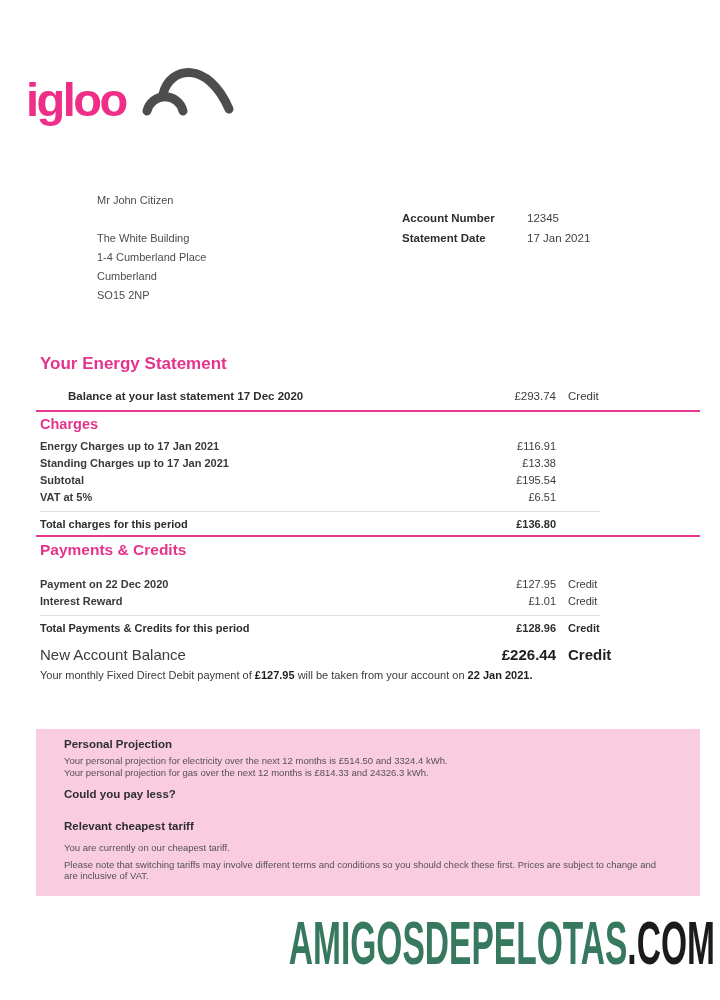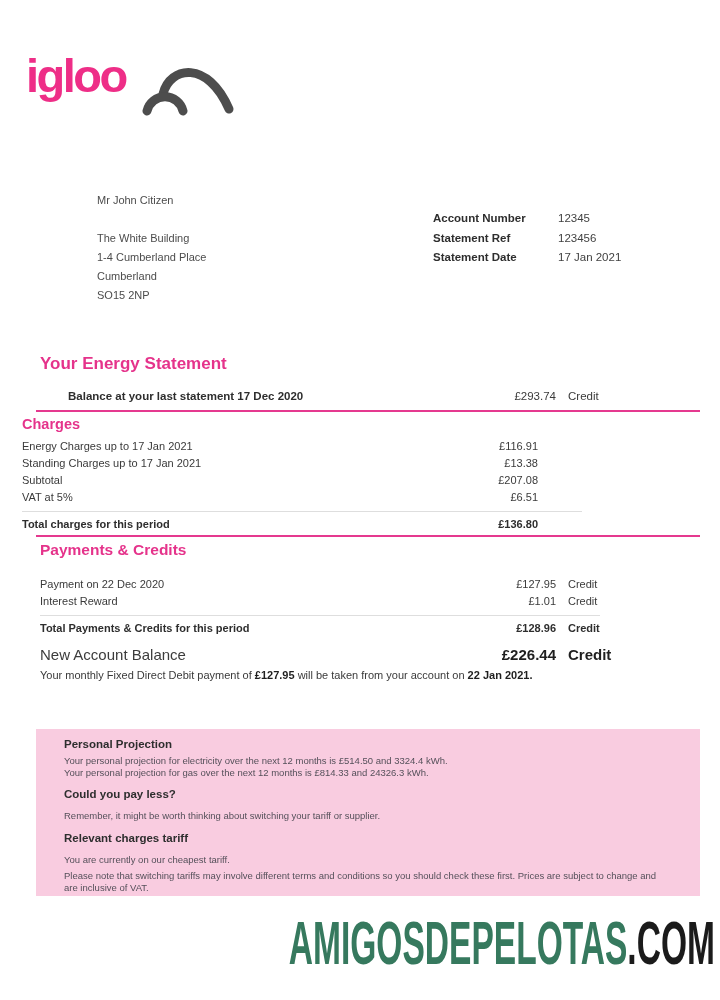--- a/index.html
+++ b/index.html
@@ -2,45 +2,45 @@
 <html><head>
 <meta charset="utf-8">
 <style>
   html,body{margin:0;padding:0;background:#fff;}
   #page{
     position:relative;width:720px;height:1000px;background:#ffffff;overflow:hidden;
     font-family:"Liberation Sans",sans-serif;color:#3a3a3a;
   }
   
   .logo-text{
-    position:absolute;left:26px;top:48px;
+    position:absolute;left:26px;top:72px;
     font-size:47px;font-weight:bold;letter-spacing:-2.5px;color:#ee2e87;
   }
   .logo-arch{position:absolute;left:142px;top:58px;}
   
   .addr{position:absolute;left:97px;top:191px;font-size:11px;line-height:19px;color:#4c4c4c;}
   .addr .name{margin-bottom:19px;}
   
-  .acct{position:absolute;left:402px;top:209px;font-size:11.5px;line-height:19.5px;margin-left:31px;}
+  .acct{position:absolute;left:402px;top:209px;font-size:11.5px;line-height:19.5px;}
   .acct-row{display:flex;}
   .acct-row .lbl{width:125px;font-weight:bold;color:#2e2e2e;}
   .acct-row .val{color:#3f3f3f;}
   
   .stmt-title{position:absolute;left:40px;top:354px;font-size:17px;font-weight:bold;color:#e5338b;text-align:center;}
   .money-row{display:flex;align-items:baseline;}
-  .money-row .lbl{flex:1;}
+  .money-row .lbl{flex:1;font-weight:bold;}
   .money-row .amt{width:100px;text-align:right;}
   .money-row .st{width:32px;margin-left:12px;white-space:nowrap;}
   .balance-row{position:absolute;left:40px;top:390px;width:560px;font-size:11.5px;}
   .balance-row .lbl{font-weight:bold;color:#2e2e2e;padding-left:28px;}
   .rule{position:absolute;left:36px;width:664px;height:2px;background:#e5398f;}
   .rule1{top:410px;}
   .rule2{top:535px;}
   .section-h{font-weight:bold;color:#e5338b;}
-  .charges{position:absolute;left:22px;top:416px;width:560px;font-size:11px;}
+  .charges{position:absolute;left:40px;top:416px;width:560px;font-size:11px;}
   .charges .section-h{font-size:14.5px;margin-bottom:6px;}
   .charges .money-row{line-height:17px;}
   .hairline{height:1px;background:#dedede;margin:5px 0 4px 0;}
   .total-row{font-weight:bold;color:#2e2e2e;line-height:18px;}
   .payments{position:absolute;left:40px;top:541px;width:560px;font-size:11px;}
   .payments .section-h{font-size:15.5px;margin-bottom:17px;}
   .payments .money-row{line-height:17px;}
   .newbal{margin-top:9px;font-size:15px;line-height:20px;}
   .newbal .lbl{font-weight:normal;color:#3c3c3c;}
   .newbal .amt,.newbal .st{font-weight:bold;color:#1f1f1f;}
@@ -83,24 +83,20 @@
     <div>Cumberland</div>
     <div>SO15  2NP</div>
   </div>
 
   <div class="acct">
     <div class="acct-row">
       <span class="lbl">Account Number</span>
       <span class="val">12345</span>
     </div>
     <div class="acct-row">
-      <span class="lbl">Statement Ref</span>
-      <span class="val">123456</span>
-    </div>
-    <div class="acct-row">
       <span class="lbl">Statement Date</span>
       <span class="val">17 Jan 2021</span>
     </div>
   </div>
 
   <div class="stmt-title">Your Energy Statement</div>
 
   <div class="balance-row money-row">
     <span class="lbl">Balance at your last statement 17 Dec 2020</span>
     <span class="amt">£293.74</span>
@@ -116,21 +112,21 @@
       <span class="amt">£116.91</span>
       <span class="st"></span>
     </div>
     <div class="money-row">
       <span class="lbl">Standing Charges up to 17 Jan 2021</span>
       <span class="amt">£13.38</span>
       <span class="st"></span>
     </div>
     <div class="money-row">
       <span class="lbl">Subtotal</span>
-      <span class="amt">£207.08</span>
+      <span class="amt">£195.54</span>
       <span class="st"></span>
     </div>
     <div class="money-row">
       <span class="lbl">VAT at 5%</span>
       <span class="amt">£6.51</span>
       <span class="st"></span>
     </div>
     <div class="hairline"></div>
     <div class="money-row total-row">
       <span class="lbl">Total charges for this period</span>
@@ -171,23 +167,22 @@
   </div>
 
   <div class="projbox">
     <h4>Personal Projection</h4>
     <div class="gap-s"></div>
     <p>Your personal projection for electricity over the next 12 months is £514.50 and 3324.4 kWh.</p>
     <p>Your personal projection for gas over the next 12 months is £814.33 and 24326.3 kWh.</p>
     <div class="gap-m"></div>
     <h4>Could you pay less?</h4>
     <div class="gap-m"></div>
-    <p>Remember, it might be worth thinking about switching your tariff or supplier.</p>
     <div class="gap-m"></div>
-    <h4>Relevant charges tariff</h4>
+    <h4>Relevant cheapest tariff</h4>
     <div class="gap-m"></div>
     <p>You are currently on our cheapest tariff.</p>
     <div class="gap-s"></div>
     <p>Please note that switching  tariffs  may involve different terms and conditions so you should check these first. Prices  are subject to change and are inclusive of VAT.</p>
   </div>
 
   <div class="watermark">
     <span class="wm-main">AMIGOSDEPELOTAS</span><span class="wm-suffix">.COM</span>
   </div>
 

